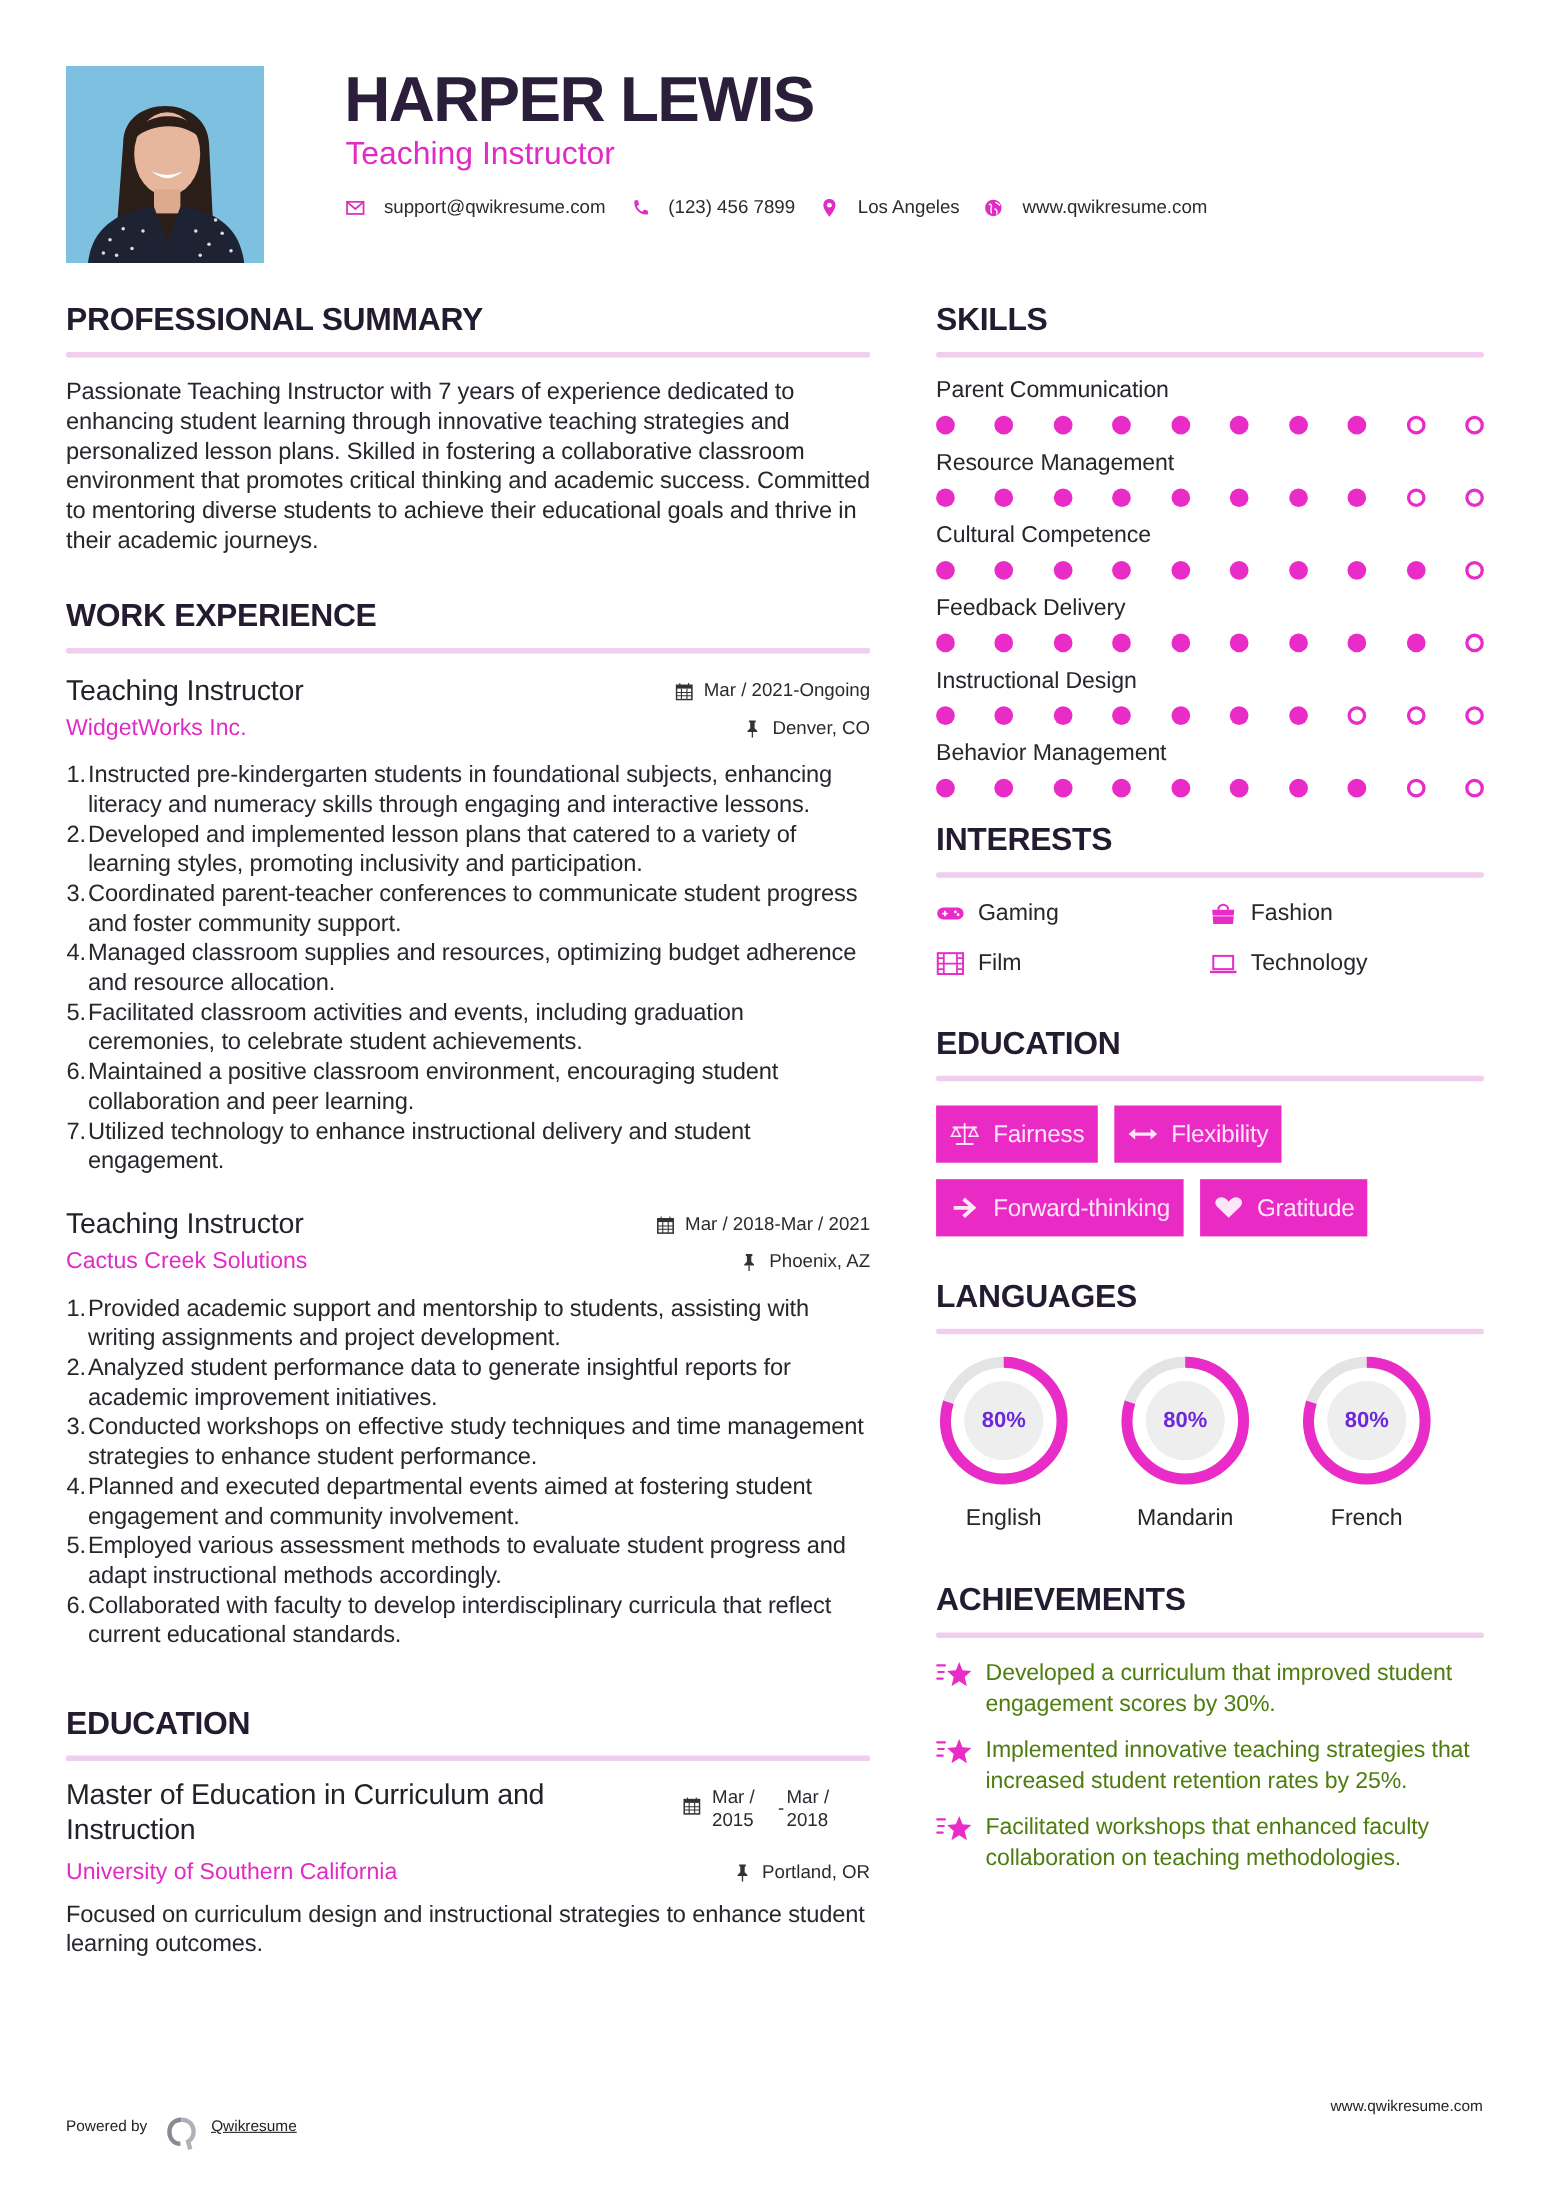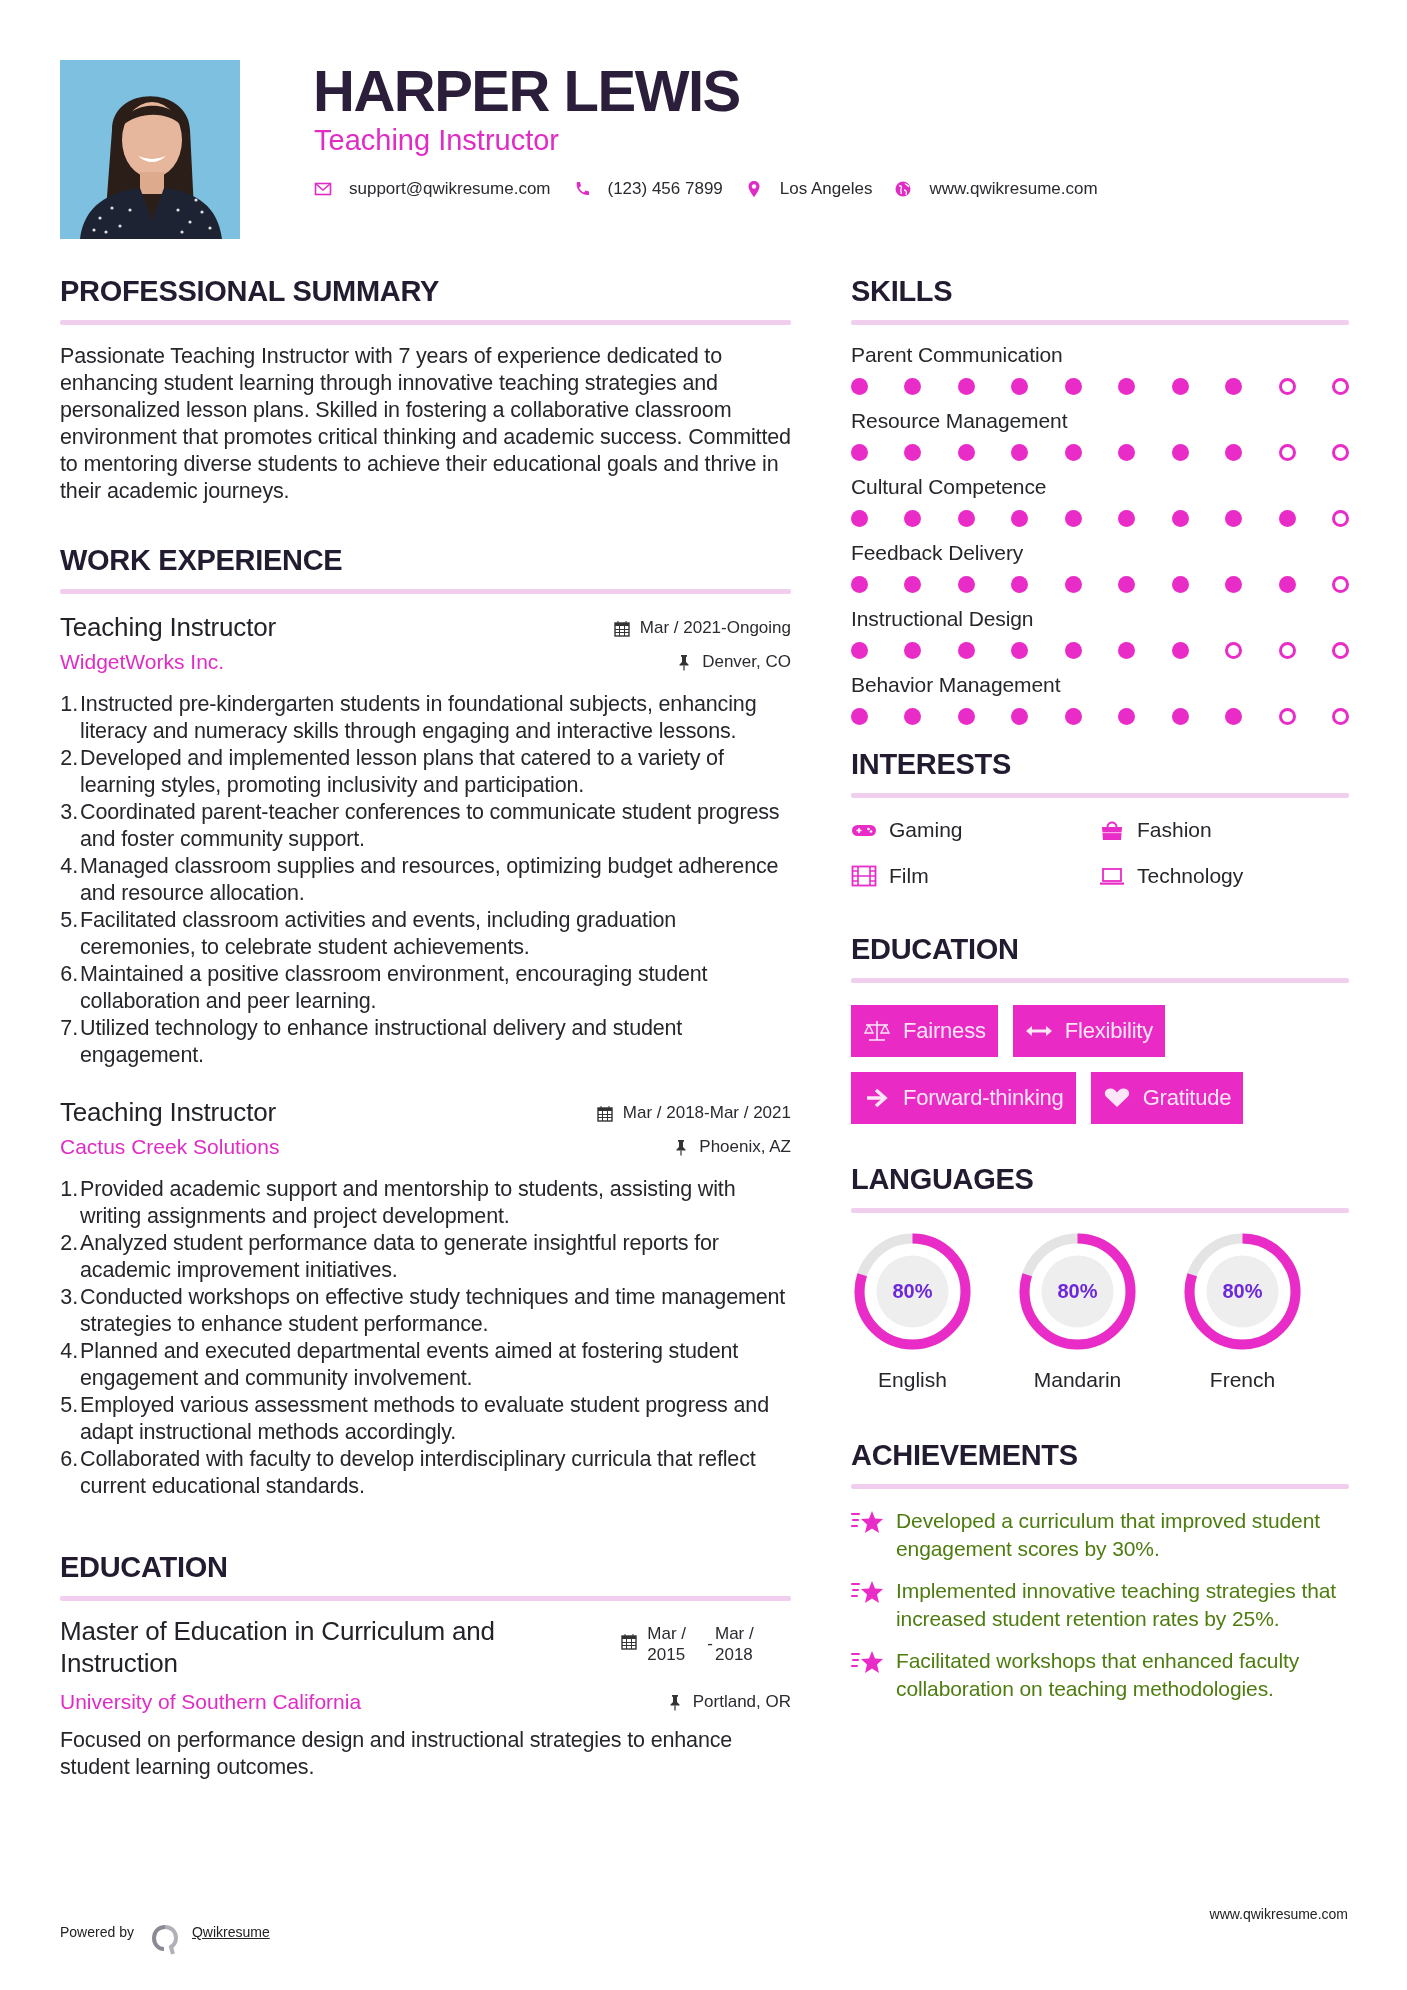--- a/index.html
+++ b/index.html
@@ -302,21 +302,21 @@
         <div class="edu-sub">
           <div class="company">University of Southern California</div>
           <div class="job-loc">
             <svg viewBox="0 0 16 17">
                 <path d="M5 1 H11 V2.5 L10 3 V8 L12.5 10.5 V11.5 H3.5 V10.5 L6 8 V3 L5 2.5 Z" fill="#333"></path>
                 <rect x="7.4" y="11.5" width="1.2" height="5" fill="#333"></rect>
               </svg>
             <span>Portland, OR</span>
           </div>
         </div>
-        <p class="edu-desc">Focused on performance design and instructional strategies to enhance student learning outcomes.</p>
+        <p class="edu-desc">Focused on curriculum design and instructional strategies to enhance student learning outcomes.</p>
       </div>
     </section>
   </div>
 
   <div class="col-right">
 
     <section>
       <h2 class="sec-head">SKILLS</h2>
       <div class="rule"></div>
       <div id="skills-list" style="margin-top:16px;">

